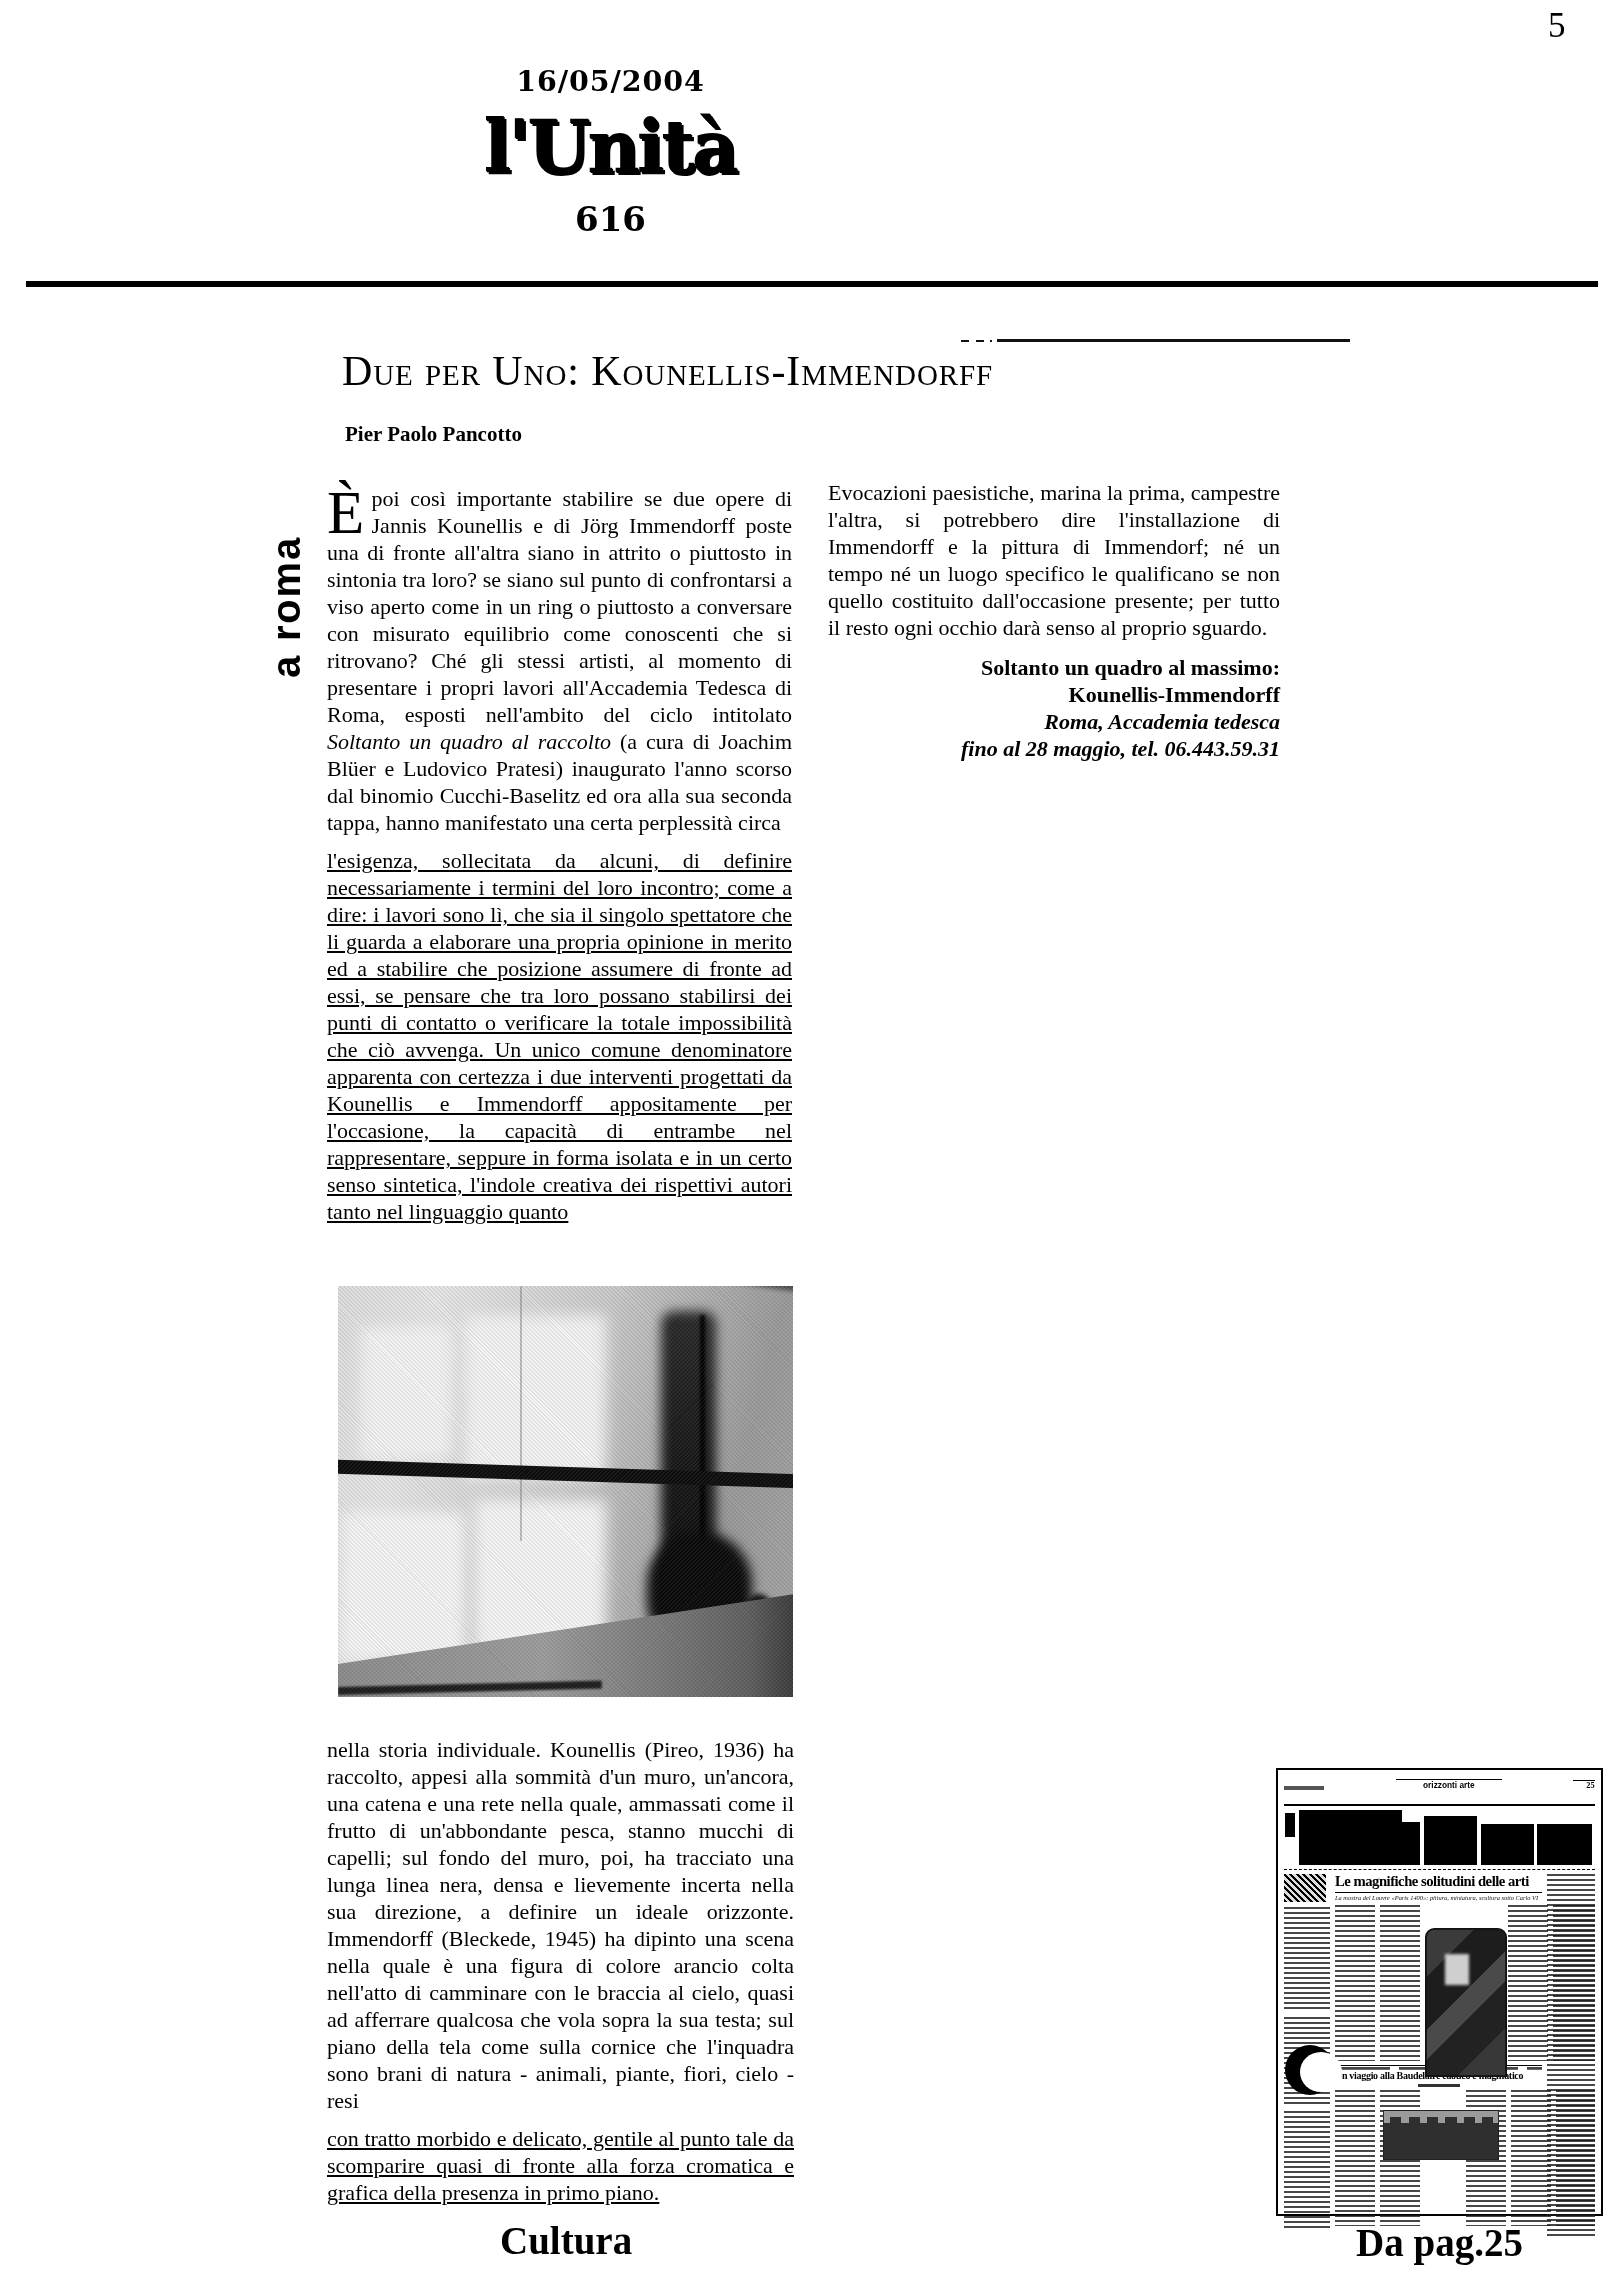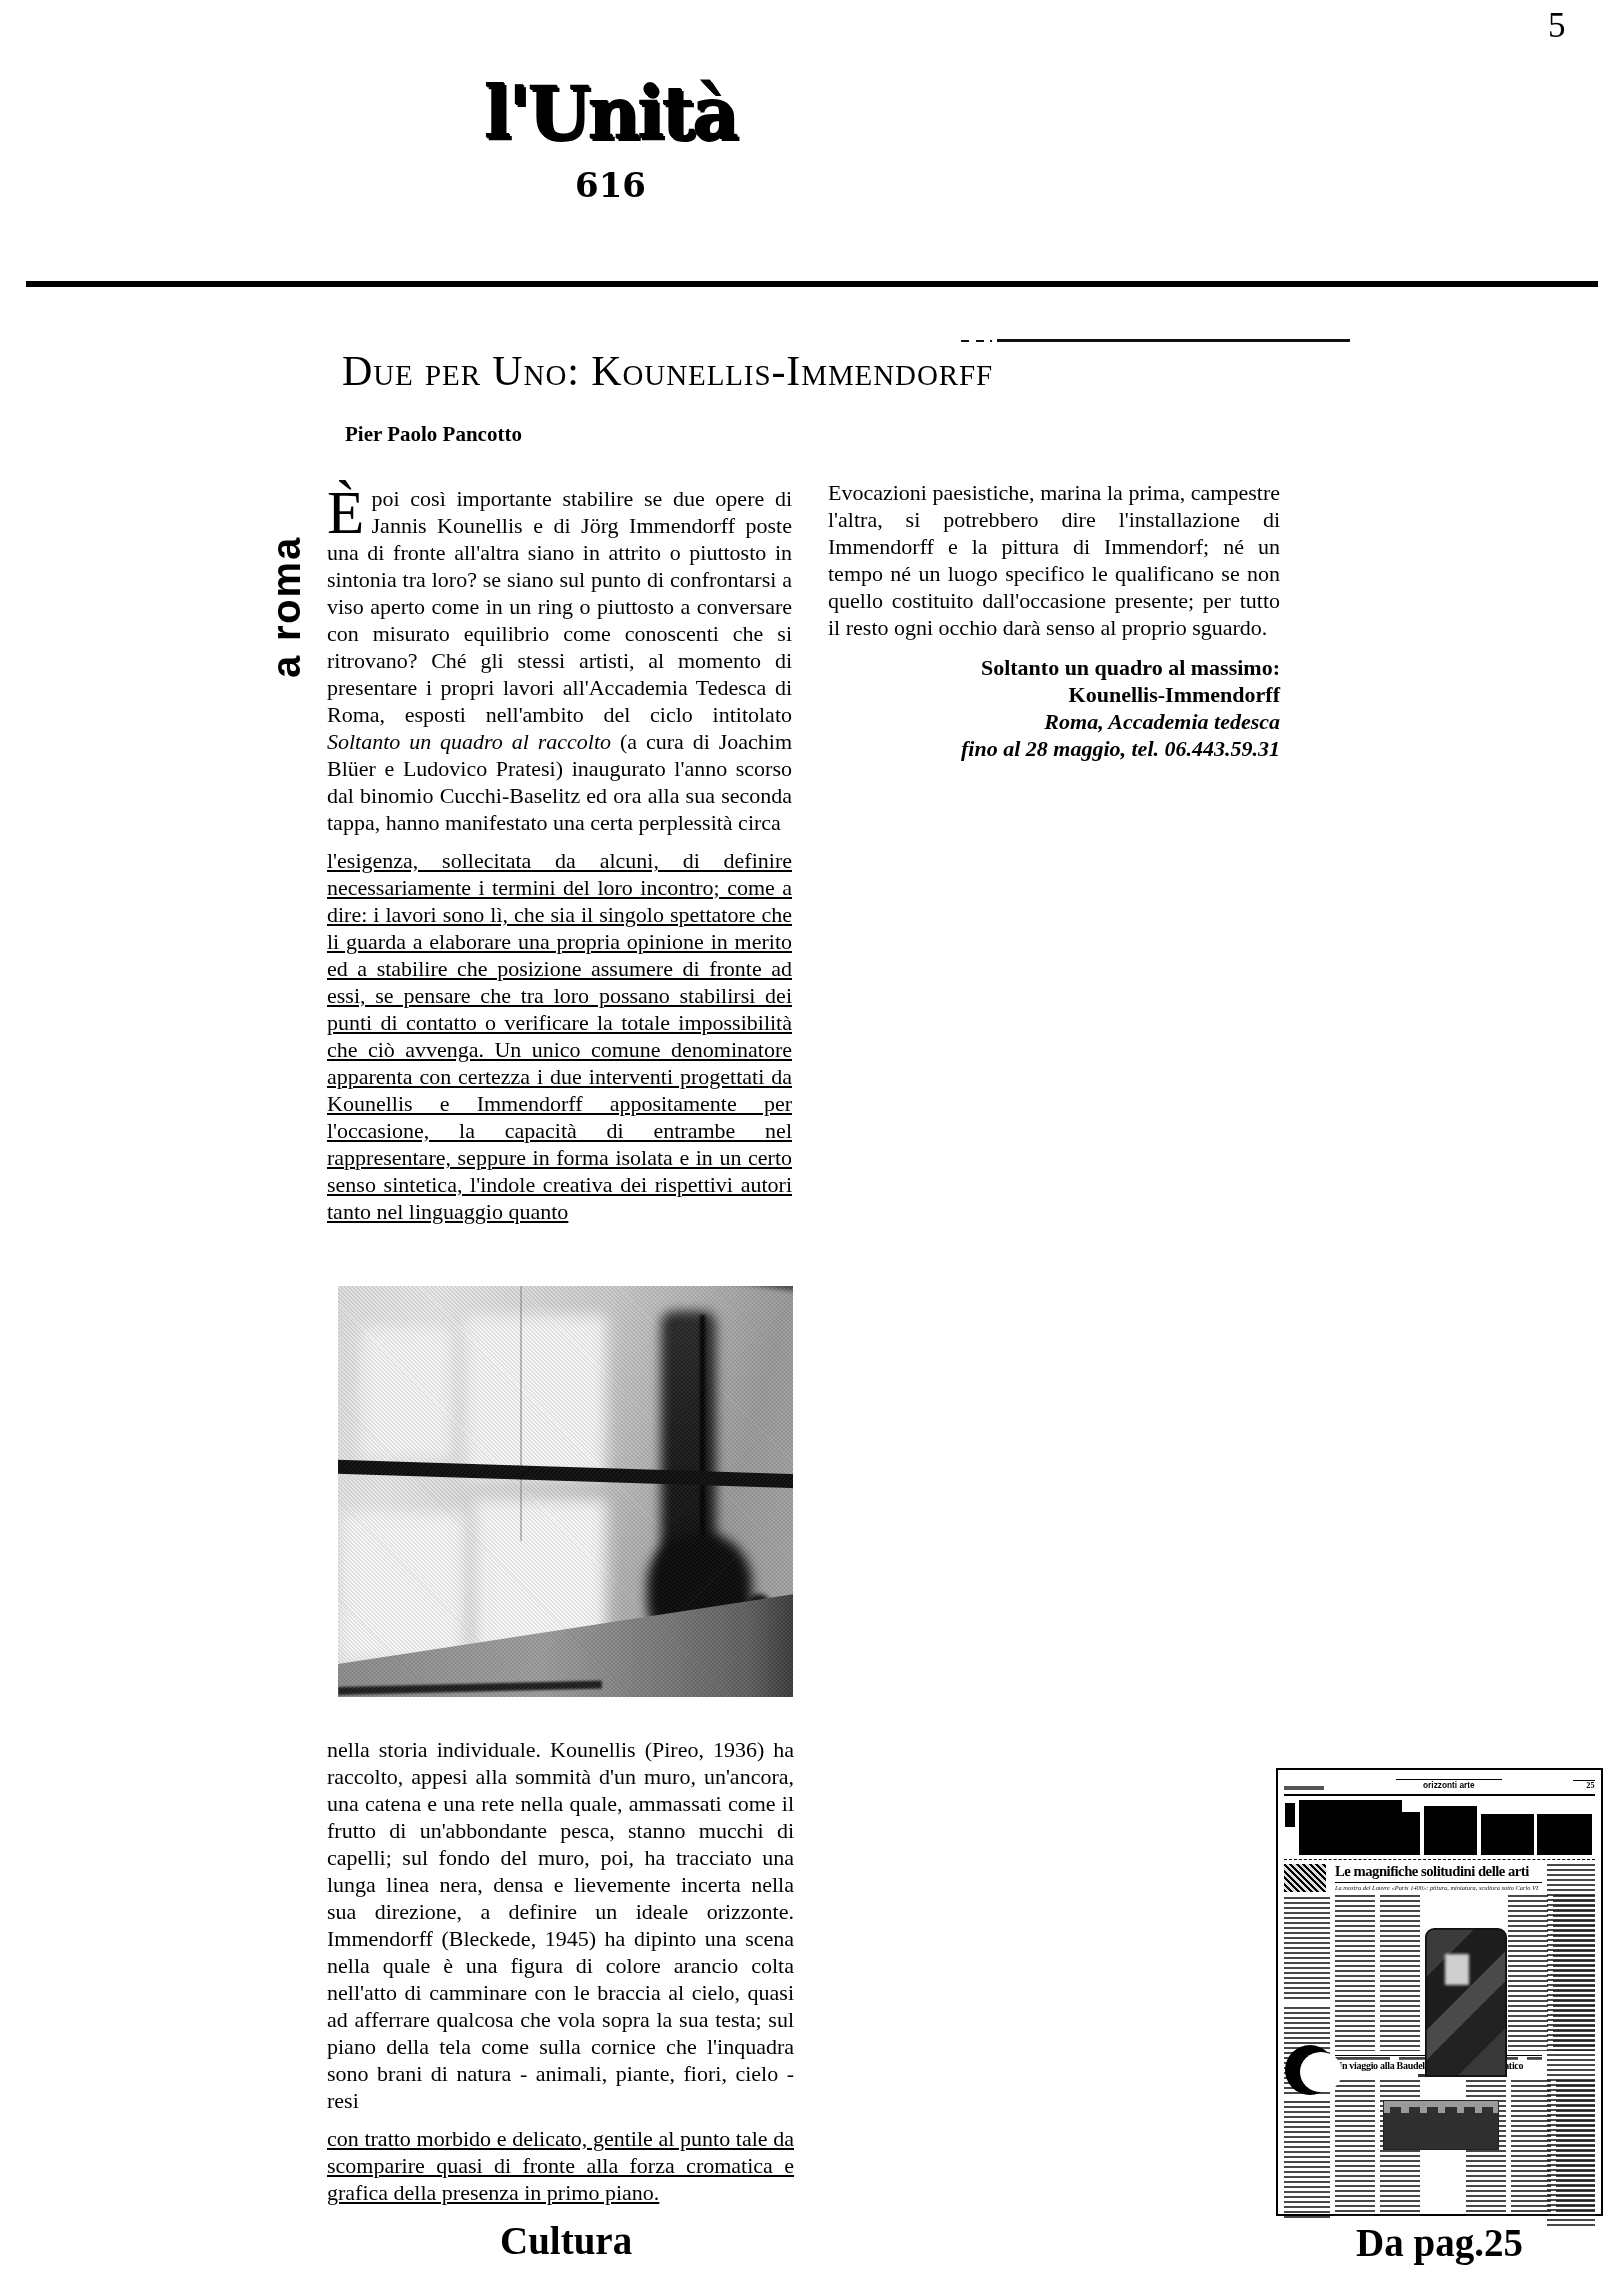--- a/index.html
+++ b/index.html
@@ -72,21 +72,21 @@
 
   
   .section-label{left:500px;top:2218px;font-size:39px;font-weight:bold;font-family:"Liberation Serif",serif;}
   .frompage{left:1276px;top:2220px;width:327px;text-align:center;font-size:39px;font-weight:bold;
      font-family:"Liberation Serif",serif;}
 
   
   .thumb{left:1276px;top:1768px;width:327px;height:448px;border:2.8px solid #000;box-sizing:border-box;
      background:#fff;padding:6.4px 6.4px 4.6px 6.4px;font-family:"Liberation Serif",serif;}
   .t-header{display:flex;align-items:flex-end;justify-content:space-between;height:13.8px;
-     border-bottom:2.8px solid #000;padding-bottom:4px;}
+     border-bottom:2.8px solid #000;padding-bottom:14px;}
   .t-h-left{width:40px;height:4.6px;background:#555;}
   .t-h-center{font-family:"Liberation Sans",sans-serif;font-weight:bold;font-size:8.3px;border-top:0.9px solid #000;padding:0 27.5px;}
   .t-h-right{font-size:8.3px;font-weight:bold;border-top:0.9px solid #000;padding-left:13px;}
   .t-strip{position:relative;height:59px;margin-top:3.7px;border-bottom:1.8px dashed #000;}
   .t-strip>div{position:absolute;background:#000;}
   .tb1{left:0.9px;top:2.8px;width:10px;height:24px;}
   .tb2{left:14.7px;top:0;width:103px;height:55px;}
   .tb3{left:64px;top:12px;width:72px;height:43px;}
   .tb4{left:140px;top:6.4px;width:53px;height:49px;}
   .tb5{left:197px;top:13.8px;width:53px;height:41px;}
@@ -129,20 +129,21 @@
   .t-moon{position:absolute;left:7.3px;top:275px;width:50px;height:50px;border-radius:50%;background:#000;}
   .t-moon::after{content:"";position:absolute;left:14.7px;top:7.3px;width:42px;height:40px;border-radius:50%;background:#fff;}
   .t-rightcol{width:48px;margin-left:4.6px;height:365px;}
 </style>
 </head>
 <body>
 
 <div class="abs page-num">5</div>
 
 <div class="abs masthead">
+  <div class="m-date">16/05/2004</div>
   <div class="m-logo">l'Unità</div>
   <div class="m-issue">616</div>
 </div>
 <div class="abs m-rule"></div>
 
 <div class="abs overline-dashes"></div>
 <div class="abs overline"></div>
 <div class="abs a-title">Due per Uno: Kounellis-Immendorff</div>
 <div class="abs a-byline">Pier Paolo Pancotto</div>
 

